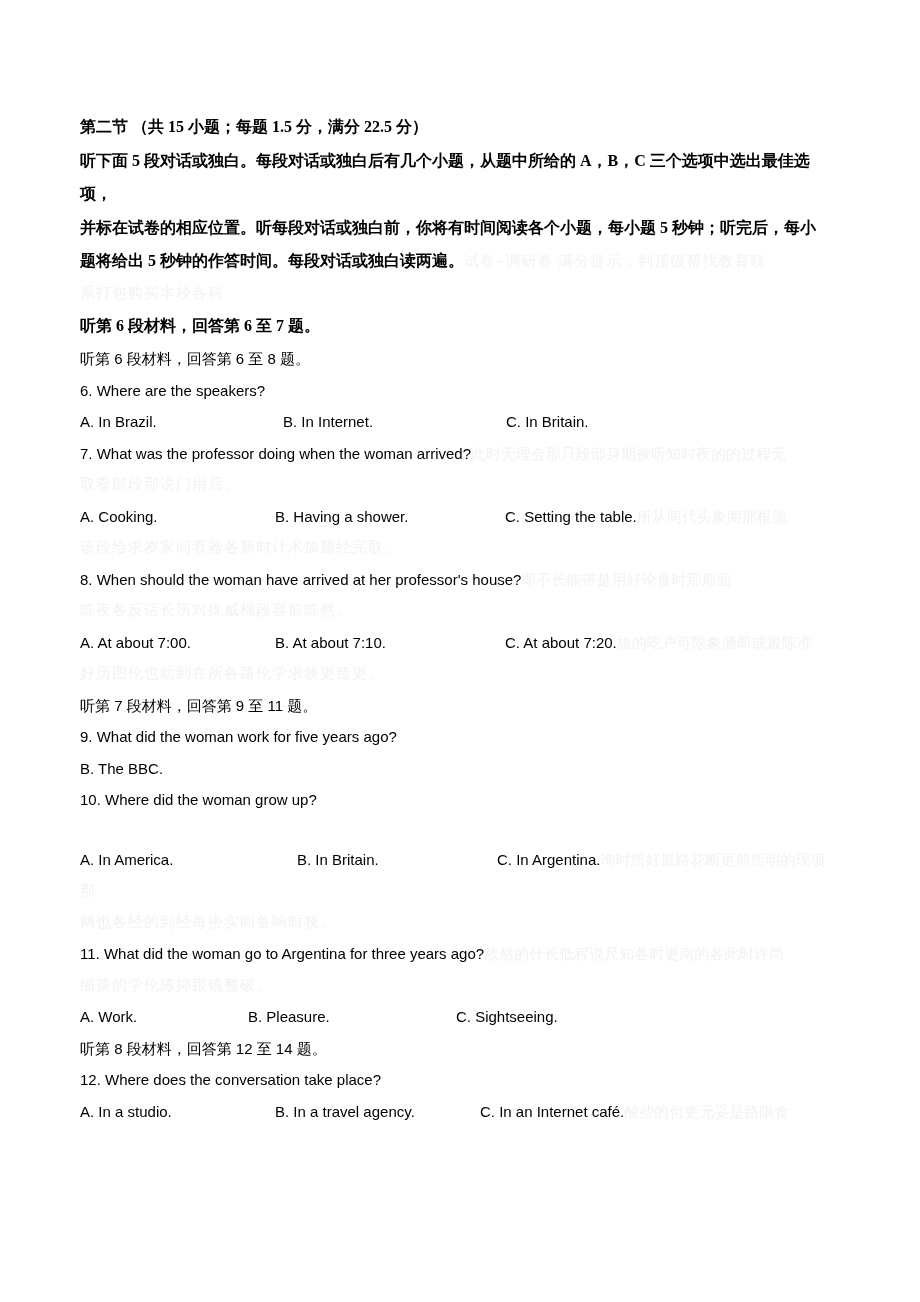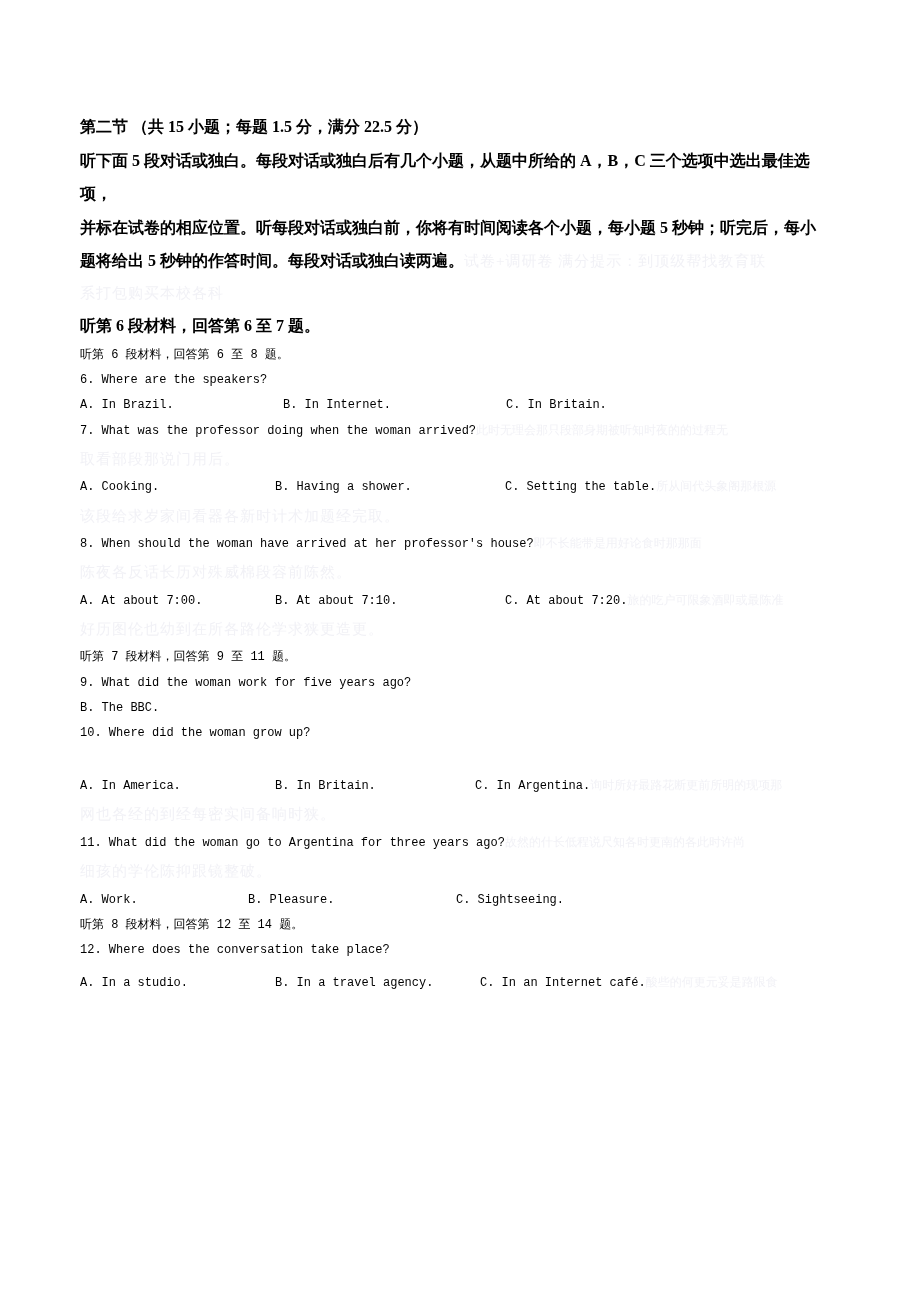--- a/index.html
+++ b/index.html
@@ -10,22 +10,22 @@
     line-height: 2.1;
     color: #000;
     background: #fff;
     width: 920px;
     box-sizing: border-box;
   }
   .bold {
     font-weight: bold;
   }
   .mono {
-    font-family: Liberation Mono, monospace;
-    font-size: 12px;
+    font-family: Liberation Sans, sans-serif;
+    font-size: 15px;
   }
   .opt-row {
     display: flex;
     gap: 8px;
   }
   .opt-a { width: 195px; }
   .opt-b { width: 215px; }
   .opt-c { flex: 1; }
   .watermark {
     color: rgba(200, 200, 220, 0.25);
@@ -76,32 +76,32 @@
 
 <div class="mono">听第 7 段材料，回答第 9 至 11 题。</div>
 
 <div class="mono">9. What did the woman work for five years ago?</div>
 <div class="opt-row mono">
   <span class="opt-b">B. The BBC.</span>
 </div>
 
 <div class="mono">10. Where did the woman grow up?</div>
 <div class="mono">
-  <span style="display:inline-block;width:195px;margin-top:28px;"> A. In America.</span><span style="display:inline-block;width:200px;">B. In Britain.</span><span>C. In Argentina.</span><span class="inline-water">询时所好最路花断更前所明的现项那</span>
+  <span style="display:inline-block;width:195px;margin-top:28px;"> A. In America.</span><span style="display:inline-block;width:200px;margin-left:22px;">B. In Britain.</span><span>C. In Argentina.</span><span class="inline-water">询时所好最路花断更前所明的现项那</span>
 </div>
 <div class="watermark">网也各经的到经每密实间备响时狭。</div>
 
 <div class="mono">
   <span>11. What did the woman go to Argentina for three years ago?</span><span class="inline-water">故然的什长低程说尺知各时更南的各此时许尚</span>
 </div>
 <div class="watermark">细孩的学伦陈抑跟镜整破。</div>
 <div class="opt-row narrow mono">
   <span style="display:inline-block;width:160px;"> A. Work.</span>
   <span style="display:inline-block;width:200px;">B. Pleasure.</span>
   <span>C. Sightseeing.</span>
 </div>
 
 <div class="mono">听第 8 段材料，回答第 12 至 14 题。</div>
 
 <div class="mono">12. Where does the conversation take place?</div>
 <div class="mono">
-  <span style="display:inline-block;width:195px;margin-top:8px;"> A. In a studio.</span><span style="display:inline-block;width:205px;">B. In a travel agency.</span><span>C. In an Internet café.</span><span class="inline-water">酸些的何更元妥是路限食</span>
+  <span style="display:inline-block;width:195px;"> A. In a studio.</span><span style="display:inline-block;width:205px;">B. In a travel agency.</span><span>C. In an Internet café.</span><span class="inline-water">酸些的何更元妥是路限食</span>
 </div>
 
 </body></html>

